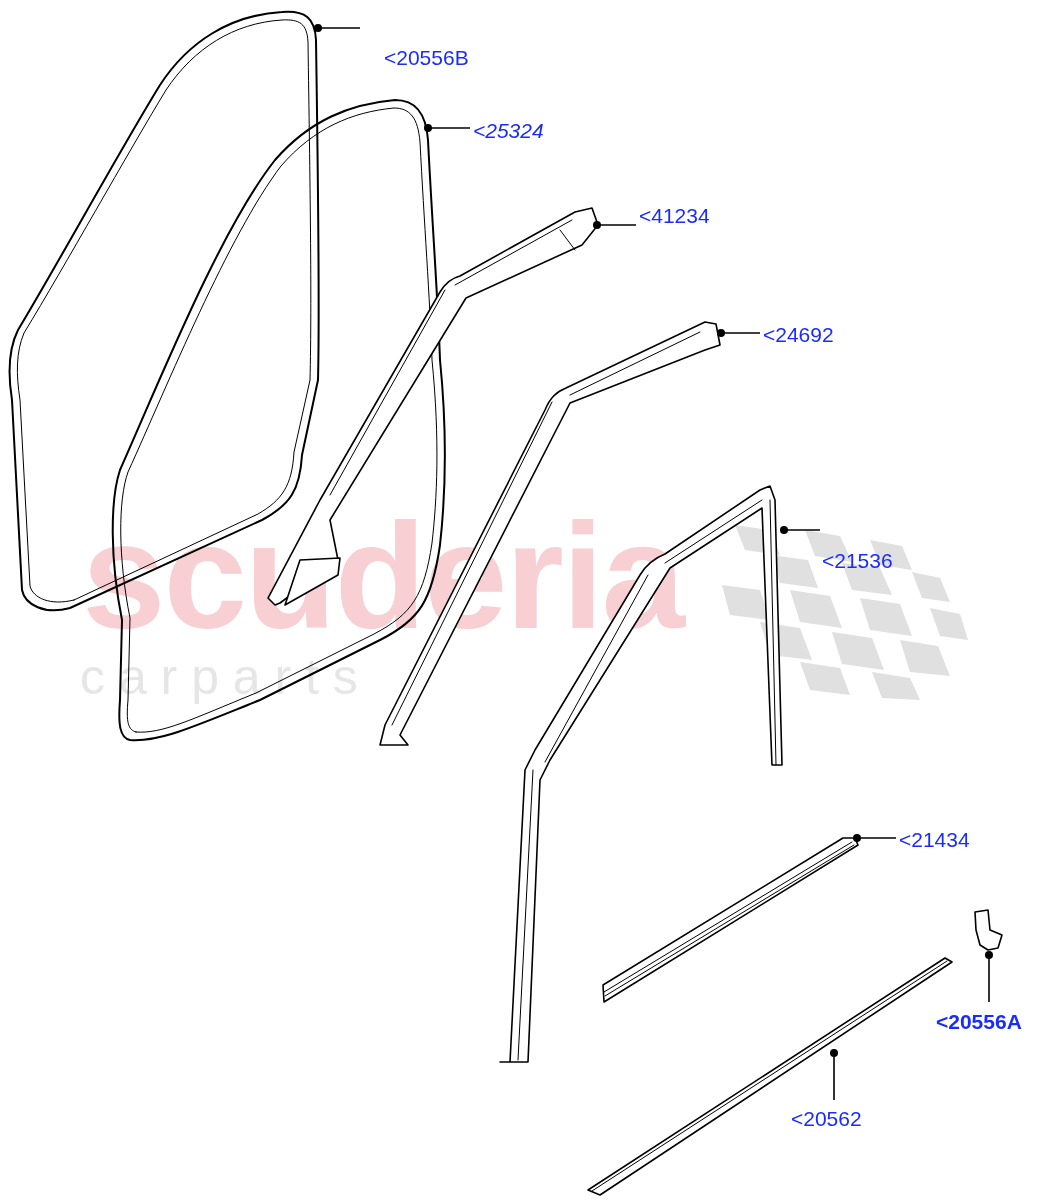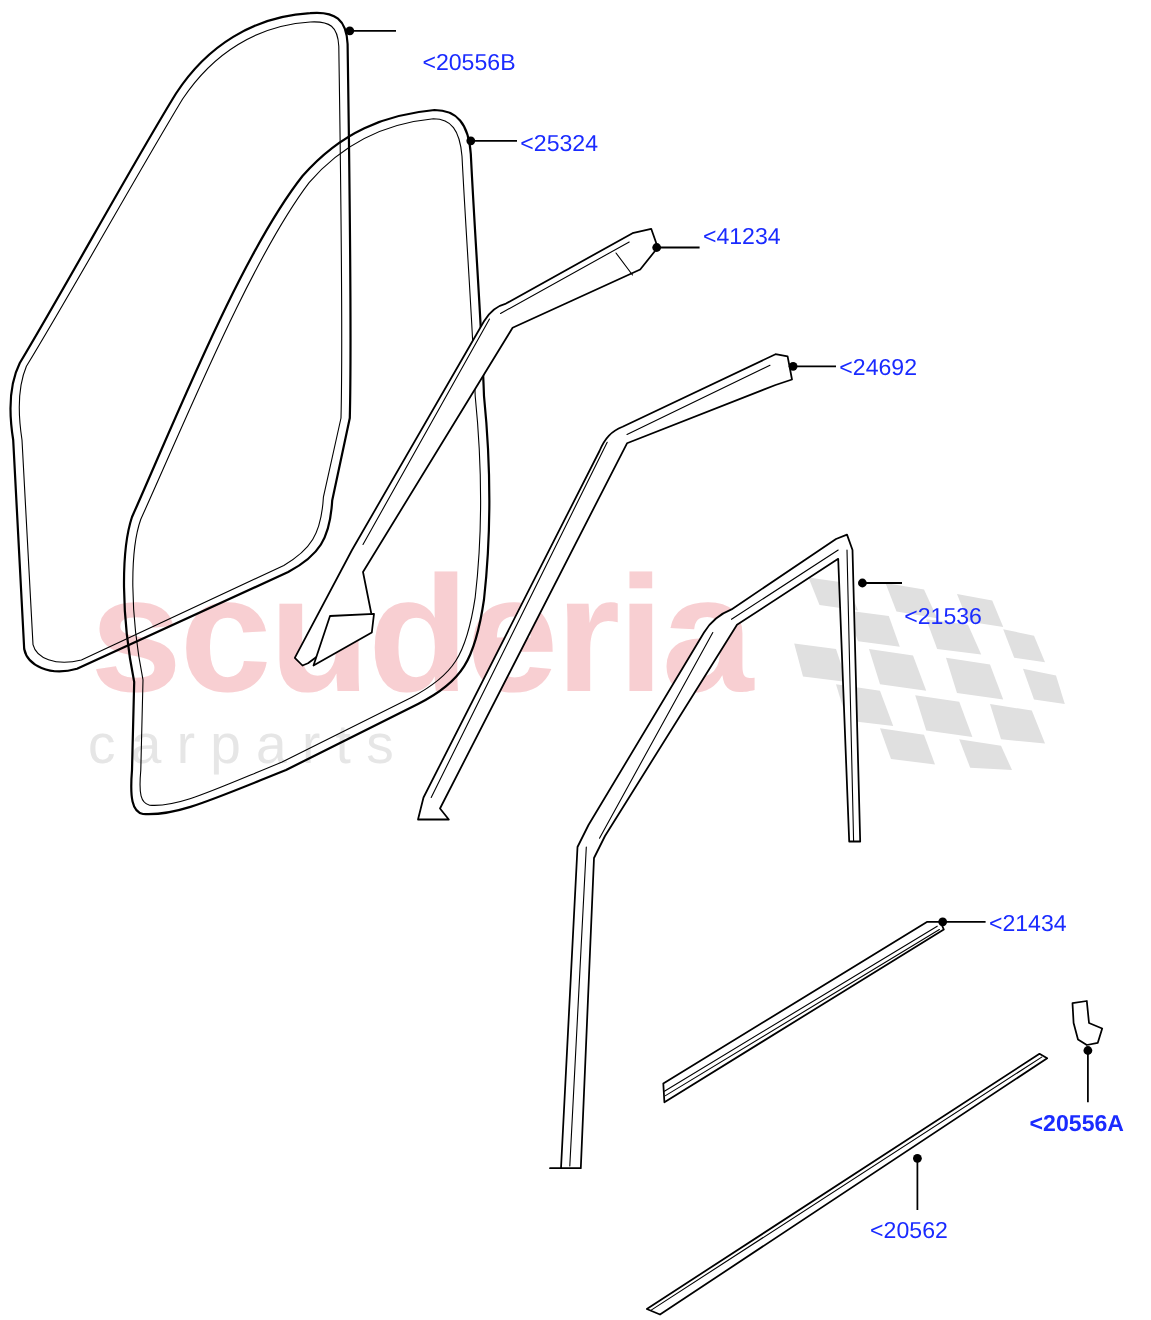--- a/index.html
+++ b/index.html
@@ -98,19 +98,19 @@
     <line class="leader" x1="857" y1="838" x2="896" y2="838"></line>
       <circle class="dot" cx="857" cy="838" r="4"></circle>
     <line class="leader" x1="989" y1="955" x2="989" y2="1002"></line>
       <circle class="dot" cx="989" cy="955" r="4"></circle>
     <line class="leader" x1="834" y1="1053" x2="834" y2="1100"></line>
       <circle class="dot" cx="834" cy="1053" r="4"></circle>
   </g>
 </svg>
 
 <div class="callout" style="left:384px;top:18px;margin-top:28px;">&lt;20556B</div>
-<div class="callout" style="left:473px;top:119px;">&lt;25324</div>
+<div class="callout" style="left:473px;top:119px;font-style:italic;">&lt;25324</div>
 <div class="callout" style="left:639px;top:204px;">&lt;41234</div>
 <div class="callout" style="left:763px;top:323px;text-align:right;">&lt;24692</div>
 <div class="callout" style="left:822px;top:549px;">&lt;21536</div>
 <div class="callout" style="left:899px;top:828px;">&lt;21434</div>
 <div class="callout" style="left:936px;top:1010px;font-weight:bold;">&lt;20556A</div>
 <div class="callout" style="left:791px;top:1107px;">&lt;20562</div>
 
 </body></html>

